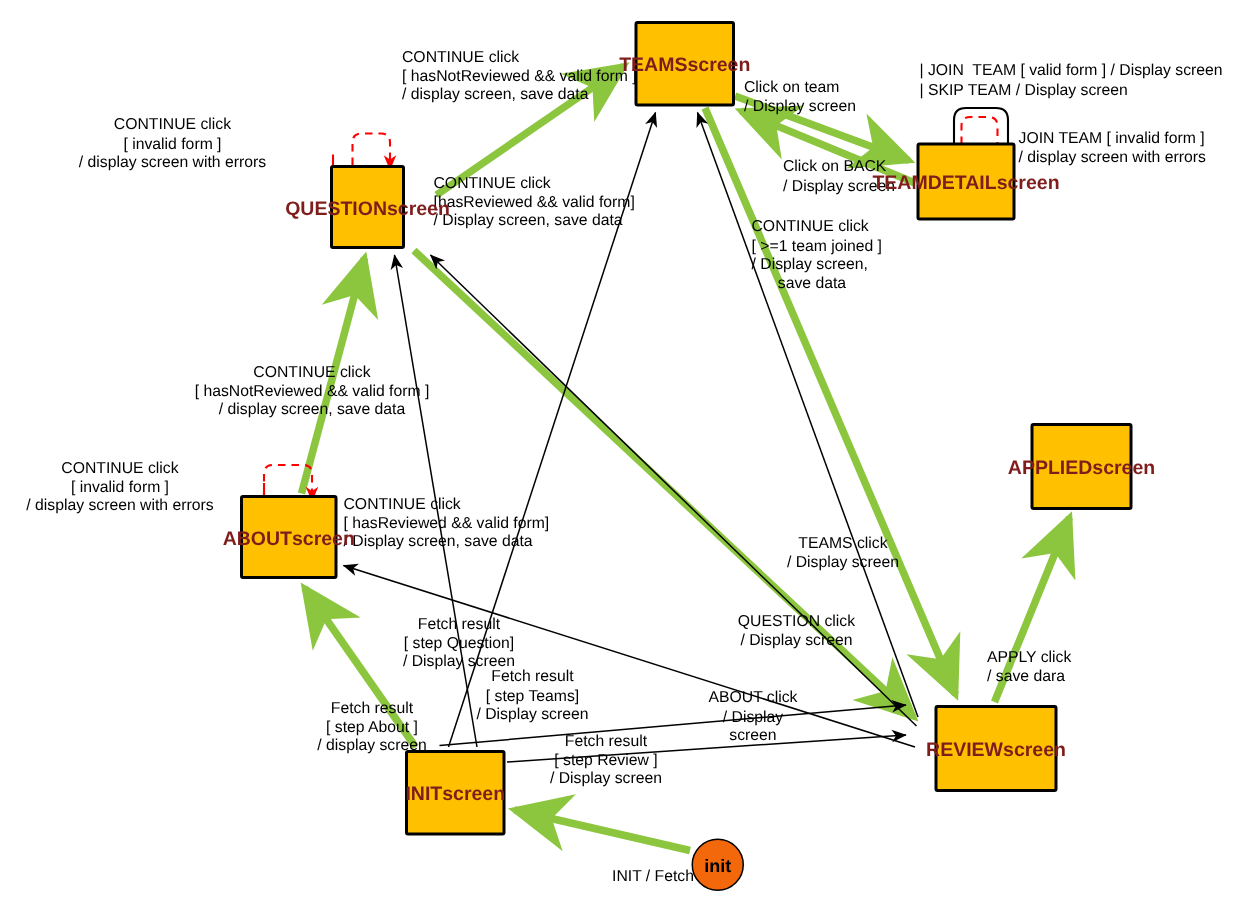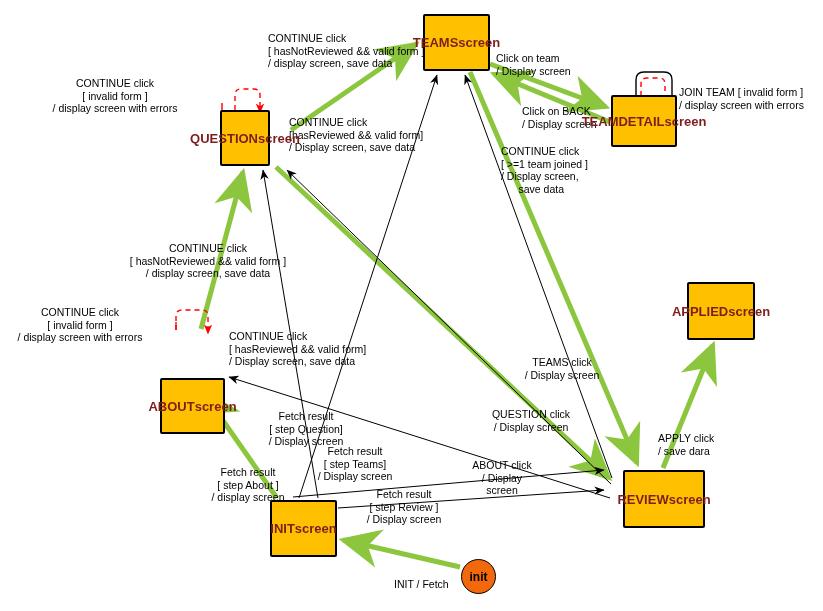--- a/index.html
+++ b/index.html
@@ -135,21 +135,21 @@
   <div class="state-node" style="left:220px;top:110px;width:50px;height:56px;">
     <span class="ln">QUESTION</span>
     <span class="ln">screen</span>
   </div>
 
   <div class="state-node" style="left:687px;top:282px;width:68px;height:58px;align-items:center;">
     <span class="ln">APPLIED</span>
     <span class="ln">screen</span>
   </div>
 
-  <div class="state-node" style="left:160px;top:330px;width:65px;height:56px;margin-top:48px;">
+  <div class="state-node" style="left:160px;top:330px;width:65px;height:56px;">
     <span class="ln">ABOUT</span>
     <span class="ln">screen</span>
   </div>
 
   <div class="state-node" style="left:611px;top:470px;width:82px;height:58px;margin-left:12px;">
     <span class="ln">REVIEW</span>
     <span class="ln">screen</span>
   </div>
 
   <div class="state-node" style="left:270px;top:500px;width:67px;height:57px;">
@@ -159,20 +159,22 @@
 
   <div class="init-node" style="left:461px;top:559px;width:35px;height:35px;">
     <span>init</span>
   </div>
 
   <div class="edge-label lbl-left" style="left:268px;top:32px;">CONTINUE click
 [ hasNotReviewed &amp;&amp; valid form ]
 / display screen, save data</div>
   <div class="edge-label lbl-left" style="left:496px;top:52px;">Click on team
 / Display screen</div>
+  <div class="edge-label lbl-left" style="left:613px;top:41px;">| JOIN  TEAM [ valid form ] / Display screen
+| SKIP TEAM / Display screen</div>
   <div class="edge-label lbl-left" style="left:679px;top:86px;">JOIN TEAM [ invalid form ]
 / display screen with errors</div>
   <div class="edge-label lbl-center" style="left:10px;top:77px;width:210px;">CONTINUE click
 [ invalid form ]
 / display screen with errors</div>
   <div class="edge-label lbl-left" style="left:522px;top:105px;">Click on BACK
 / Display screen</div>
   <div class="edge-label lbl-left" style="left:289px;top:116px;">CONTINUE click
 [hasReviewed &amp;&amp; valid form]
 / Display screen, save data</div>
@@ -203,15 +205,15 @@
 / Display screen</div>
   <div class="edge-label lbl-center" style="left:201px;top:466px;width:94px;">Fetch result
 [ step About ]
 / display screen</div>
   <div class="edge-label lbl-center" style="left:460px;top:459px;width:84px;">ABOUT click
 / Display
 screen</div>
   <div class="edge-label lbl-center" style="left:354px;top:488px;width:100px;">Fetch result
 [ step Review ]
 / Display screen</div>
-  <div class="edge-label lbl-left" style="left:394px;top:578px;">INIT / Fetch</div>
+  <div class="edge-label lbl-left" style="left:408px;top:578px;">INIT / Fetch</div>
 
 </div>
 
 </body></html>

